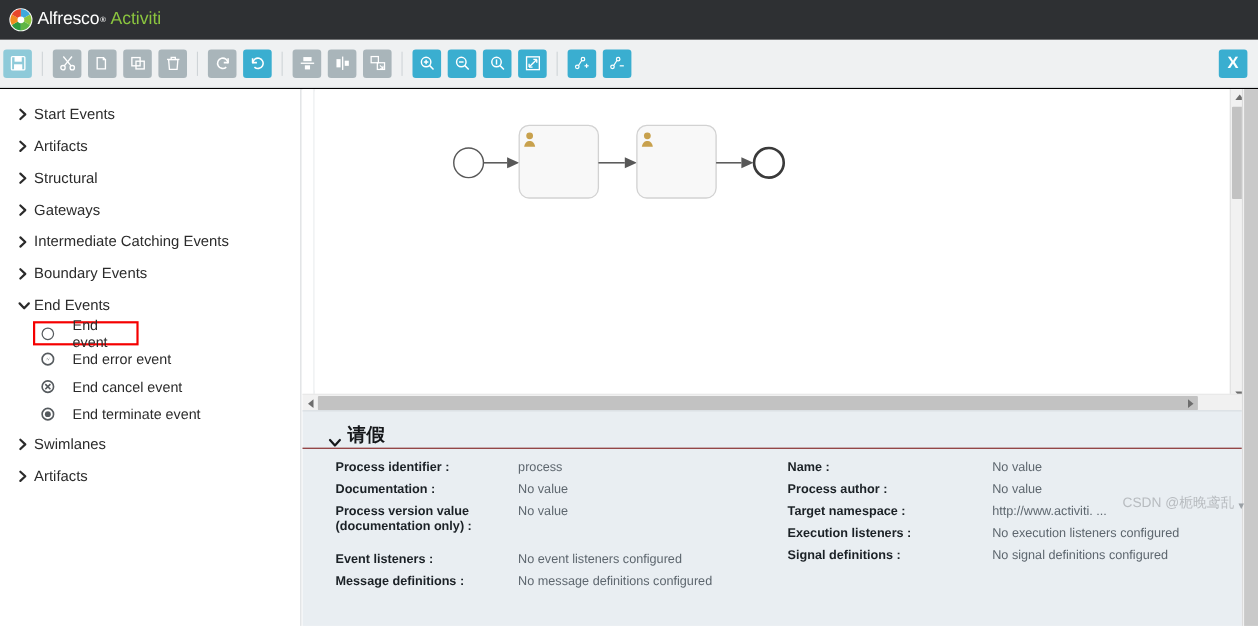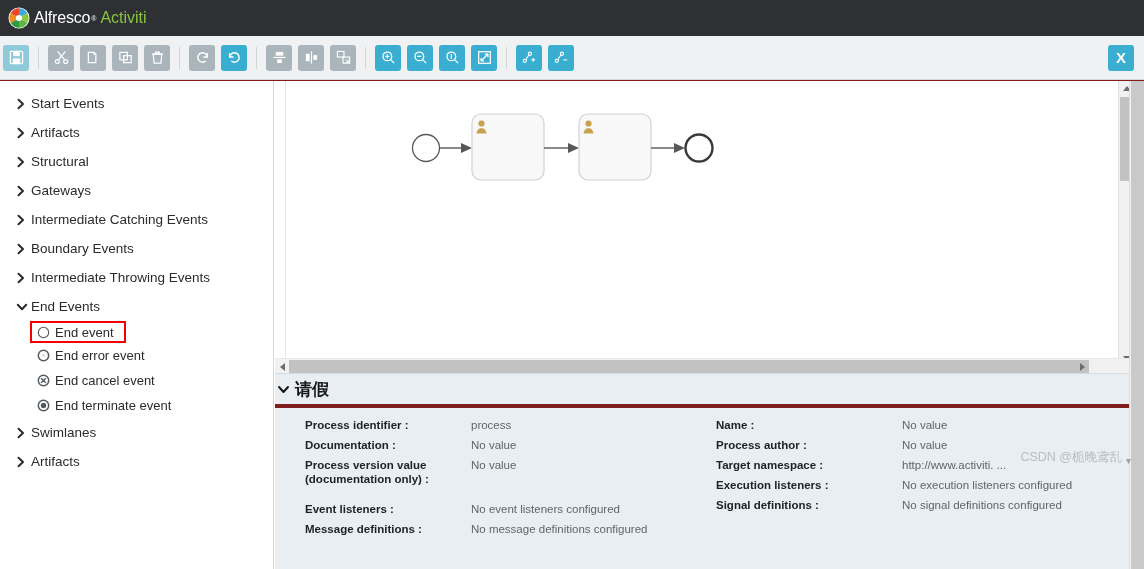--- a/index.html
+++ b/index.html
@@ -6,21 +6,21 @@
   html, body {
     margin: 0; padding: 0;
     width: 1144px; height: 569px;
     background: #ffffff;
     font-family: "Liberation Sans", sans-serif;
     overflow: hidden;
   }
   #app {
     position: relative;
     width: 1144px; height: 472px;
-    background: #7f1d1d;
+    background: #000000;
   }
 
   
   .titlebar {
     position: absolute; left: 0; top: 0;
     width: 1144px; height: 36px;
     background: #2e3033;
     display: flex; align-items: center;
   }
   .logo-wrap { display: flex; align-items: center; margin-left: 8px; }
@@ -95,20 +95,21 @@
   .pal-label {
     font-size: 13.5px; color: #2b2b2b;
     font-family: "Liberation Sans", sans-serif;
     margin-left: 2px;
   }
   .pal-item {
     display: flex; align-items: center;
     height: 25px; margin-left: 32px;
     padding: 0 4px;
     cursor: pointer;
+    gap: 11px;
   }
   .pal-item.selected {
     border: 2px solid #f50000;
     width: 96px;
     height: 22px;
     margin-left: 30px;
   }
   .pal-item-icon {
     width: 14px; height: 14px; margin-right: 5px;
     flex: 0 0 auto; display:flex; align-items:center; justify-content:center;
@@ -184,23 +185,23 @@
   }
 
   
   .props {
     position: absolute; left: 275px; top: 292px;
     width: 854px; height: 196px;
     background: #e9eef2;
     border-top: 1px solid #d6dce0;
   }
   .props-header {
-    display:flex; align-items:center;
-    height: 34px; padding-left: 3px;
-    border-bottom: 4px solid #7f1d1d;
+    display:flex; align-items:flex-end;
+    height: 34px; padding-left: 24px;
+    border-bottom: 1px solid #7f1d1d;
     cursor: pointer;
   }
   .props-caret { margin-right: 6px; display:flex; align-items:center;}
   .props-title {
     font-size: 17px; color: #15171a; font-weight: bold;
     font-family: "Liberation Sans", sans-serif;
   }
   .props-cols {
     display:flex; padding: 10px 0 0 0;
   }
@@ -497,28 +498,20 @@
 
       <div class="pal-group">
         <span class="pal-caret">
           <svg width="8" height="10" viewBox="0 0 8 10">
               <path d="M1.5 0.8 L6 5 L1.5 9.2" fill="none" stroke="#2b2b2b" stroke-width="2" stroke-linecap="round" stroke-linejoin="round"></path>
             </svg>
         </span>
         <span class="pal-label">Boundary Events</span>
       </div>
 
-      <div class="pal-group">
-        <span class="pal-caret">
-          <svg width="8" height="10" viewBox="0 0 8 10">
-              <path d="M1.5 0.8 L6 5 L1.5 9.2" fill="none" stroke="#2b2b2b" stroke-width="2" stroke-linecap="round" stroke-linejoin="round"></path>
-            </svg>
-        </span>
-        <span class="pal-label">Intermediate Throwing Events</span>
-      </div>
 
       <div class="pal-group">
         <span class="pal-caret">
           <svg width="10" height="8" viewBox="0 0 10 8">
               <path d="M0.8 1.8 L5 6.2 L9.2 1.8" fill="none" stroke="#2b2b2b" stroke-width="2" stroke-linecap="round" stroke-linejoin="round"></path>
             </svg>
         </span>
         <span class="pal-label">End Events</span>
       </div>
 

